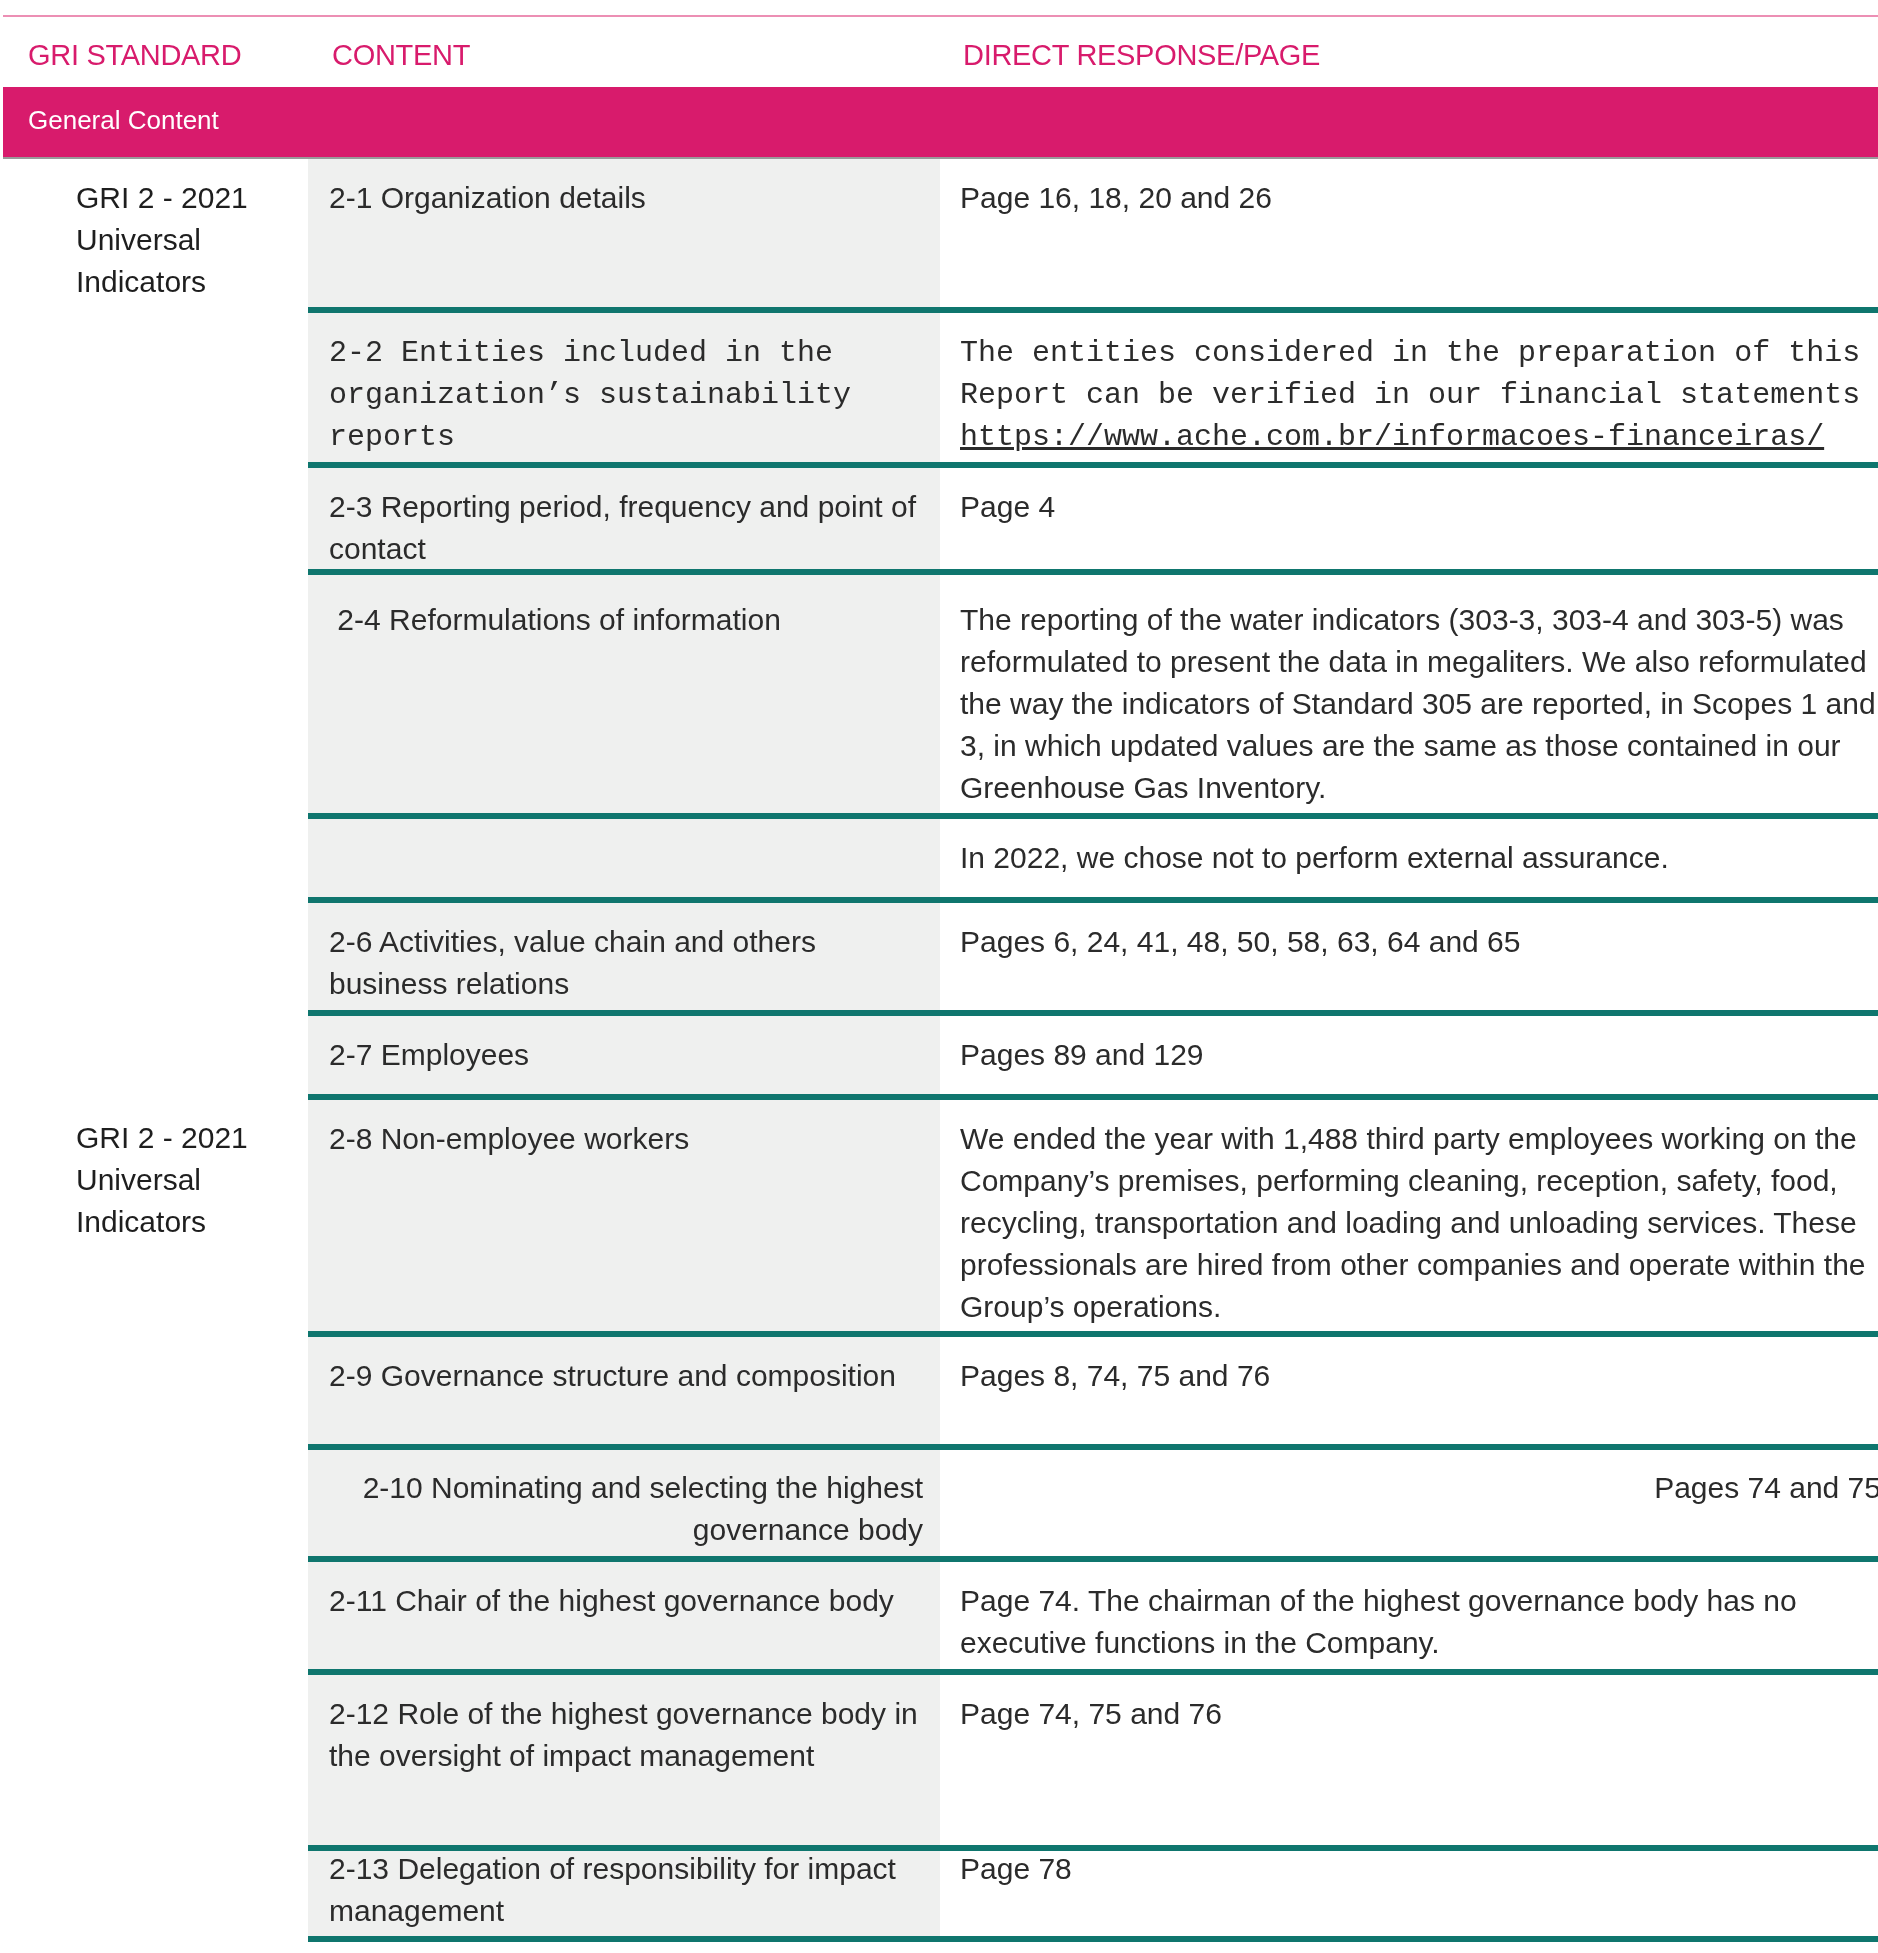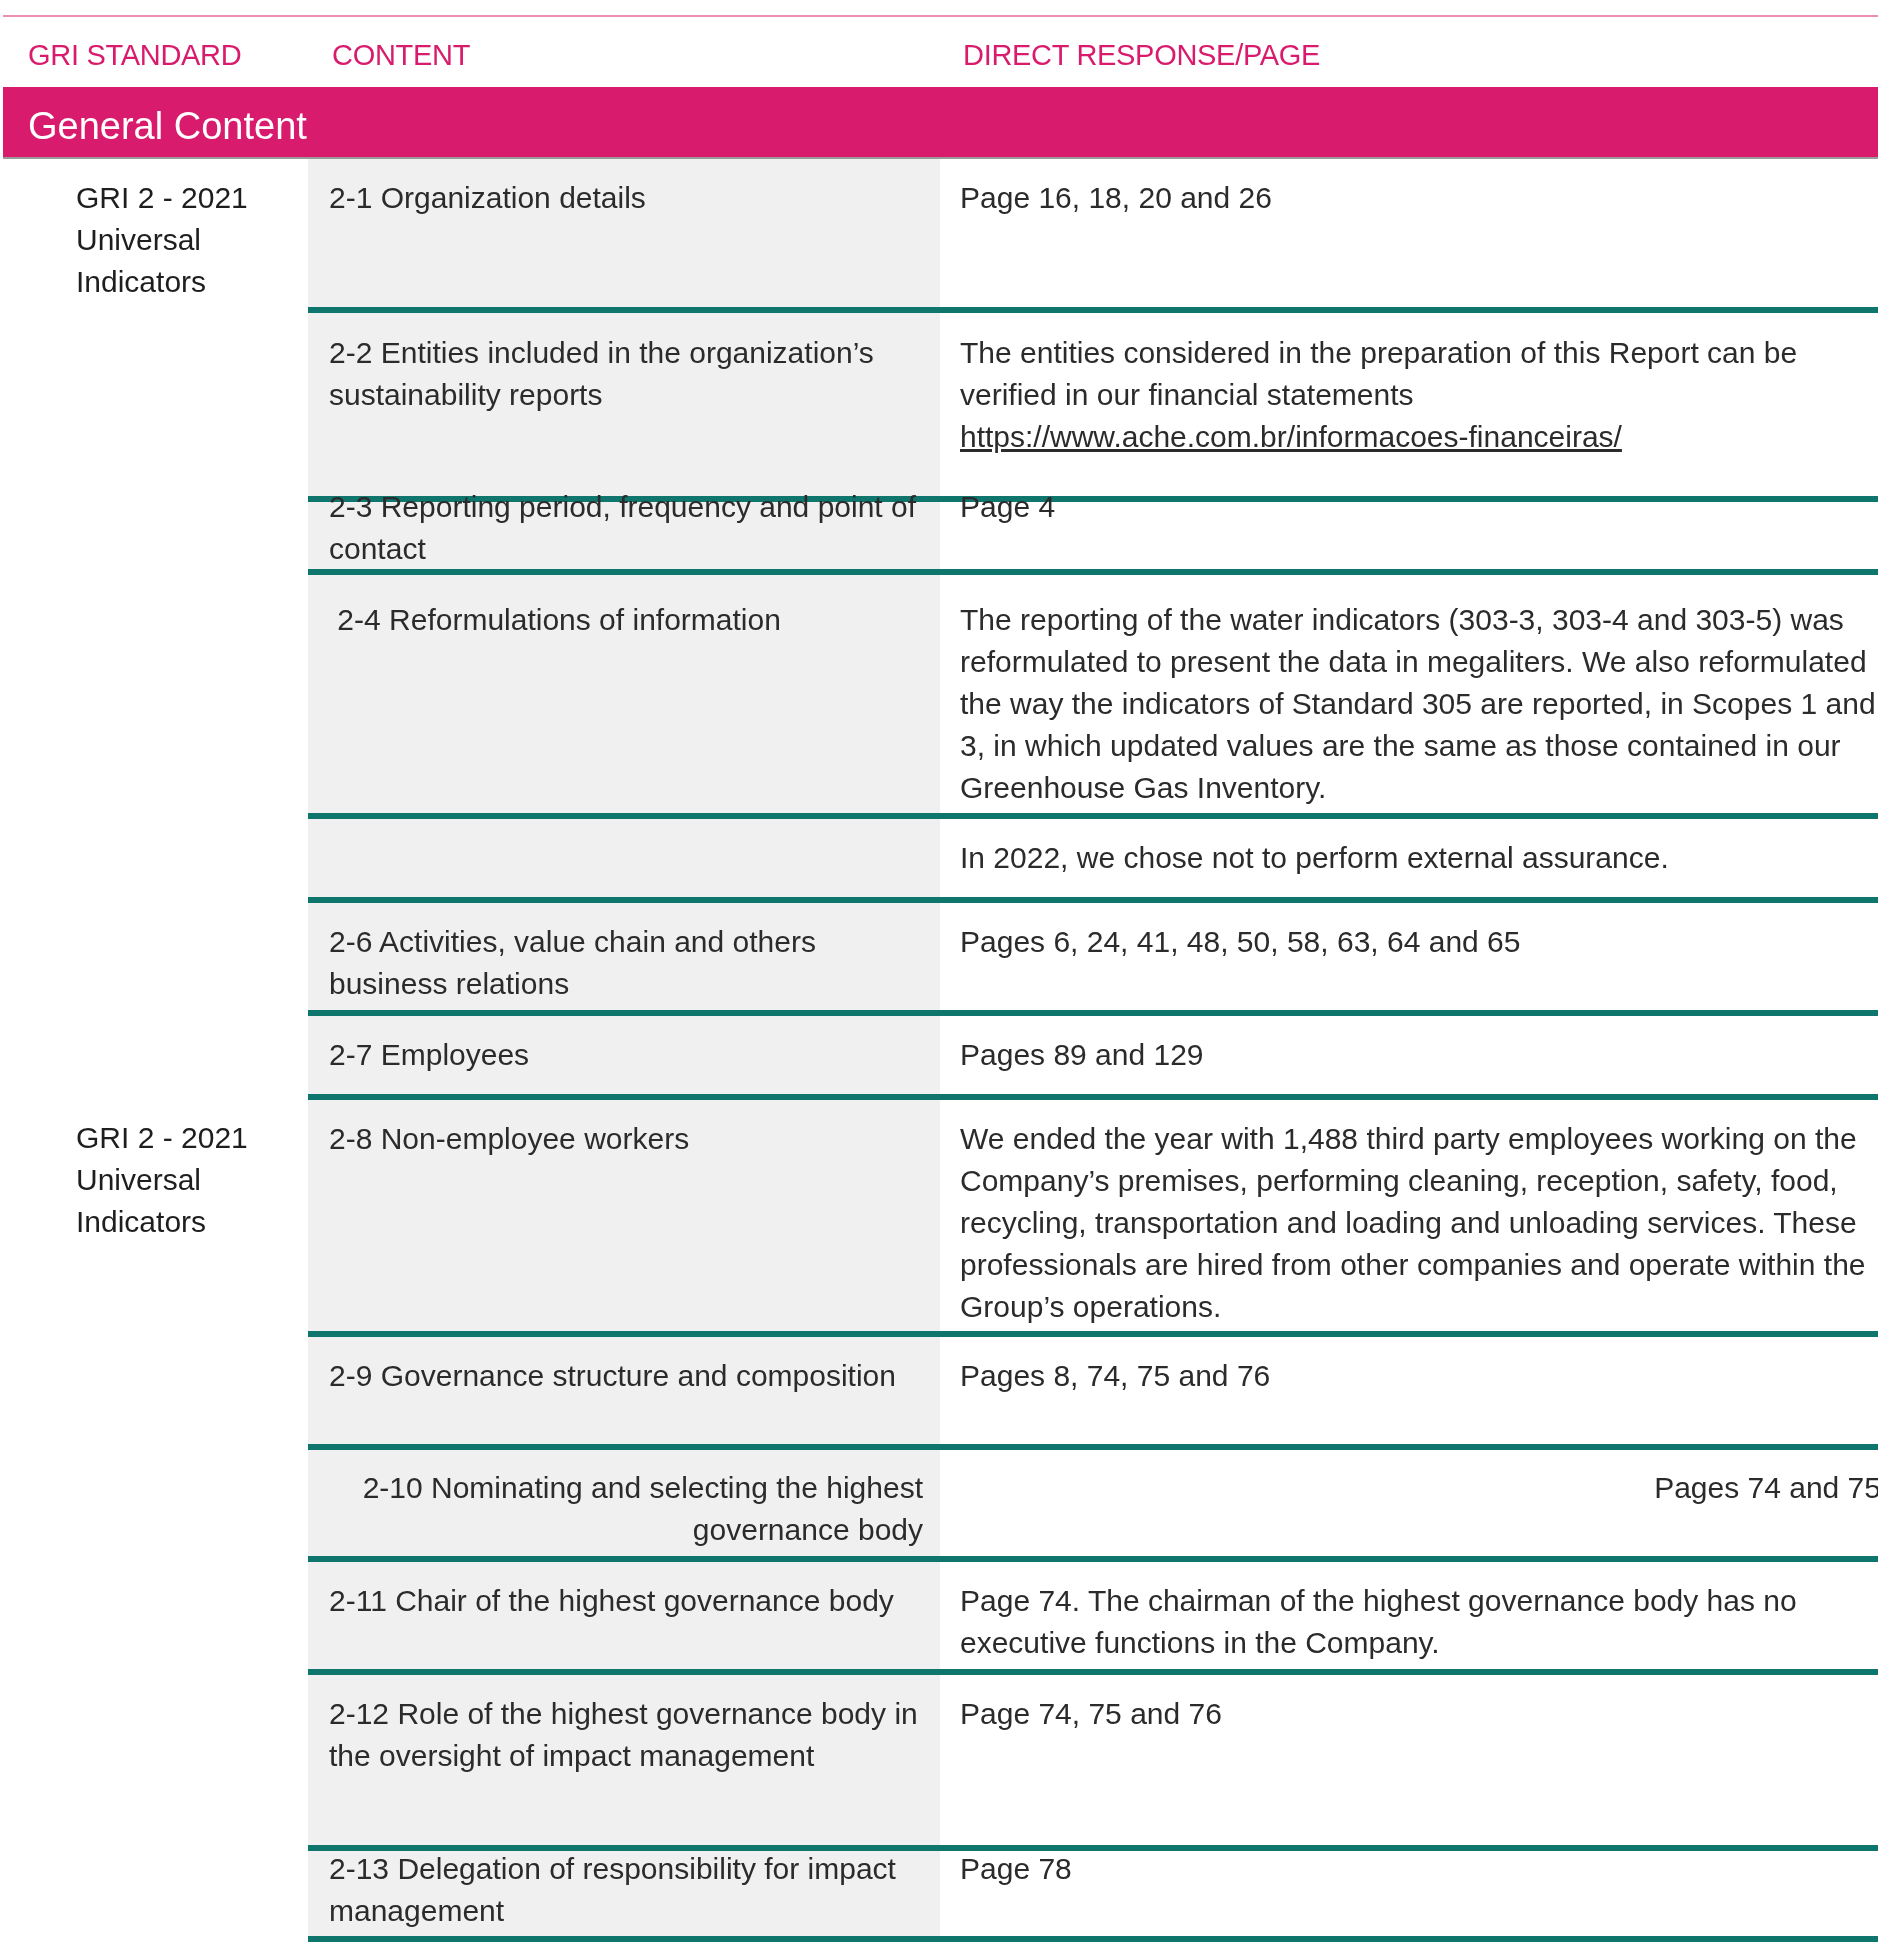--- a/index.html
+++ b/index.html
@@ -12,21 +12,21 @@
   .hcell {
     position: absolute; top: 22px; font-weight: normal; font-size: 29px;
     color: #d81b6c; letter-spacing: -0.3px; white-space: nowrap;
   }
   .h1 { left: 25px; } .h2 { left: 329px; } .h3 { left: 960px; }
   .section-band {
     position: absolute; left: 3px; right: 0; top: 87px; height: 72px;
     background: #d81b6c; border-bottom: 2px solid #9a9a9a; box-sizing: border-box;
   }
   .section-band span {
-    position: absolute; left: 25px; top: 18px; font-size: 38px; color: #ffffff;
+    position: absolute; left: 25px; top: 18px; font-size: 26px; color: #ffffff;
   }
   .gray-col { position: absolute; left: 308px; width: 632px; top: 159px; height: 1781px; background: #eff0ef; }
   .row { position: absolute; left: 308px; right: 0; border-bottom: 6px solid #0f766e; box-sizing: border-box; }
   .cell { position: absolute; top: 18px; font-size: 30px; line-height: 42px; color: #2b2b2b; }
   .c2 { left: 21px; width: 594px; }
   .c3 { left: 652px; width: 921px; }
   .std { position: absolute; left: 28px; width: 267px; font-size: 30px; line-height: 42px; color: #1e1e1e; margin-left: 48px; }
   a.link { color: #2b2b2b; text-decoration: underline; }
 </style>
 </head>
@@ -54,21 +54,21 @@
 <div class="std" style="top:1117px;">
   <div>GRI 2 - 2021</div>
   <div>Universal</div>
   <div>Indicators</div>
 </div>
 
 <div class="row" style="top:159px;height:154px;">
   <div class="cell c2">2-1 Organization details</div>
   <div class="cell c3">Page 16, 18, 20 and 26</div>
 </div>
-<div class="row" style="top:314px;height:188px;">
+<div class="row" style="top:314px;height:154px;font-family:Liberation Mono, monospace;">
   <div class="cell c2">2-2 Entities included in the organization’s sustainability reports</div>
   <div class="cell c3"><span>The entities considered in the preparation of this Report can be verified in our financial statements</span> <a class="link">https://www.ache.com.br/informacoes-financeiras/</a></div>
 </div>
 <div class="row" style="top:468px;height:107px;">
   <div class="cell c2">2-3 Reporting period, frequency and point of contact</div>
   <div class="cell c3">Page 4</div>
 </div>
 <div class="row" style="top:581px;height:238px;">
   <div class="cell c2" style="white-space:pre;"> 2-4 Reformulations of information</div>
   <div class="cell c3">The reporting of the water indicators (303-3, 303-4 and 303-5) was reformulated to present the data in megaliters. We also reformulated the way the indicators of Standard 305 are reported, in Scopes 1 and 3, in which updated values are the same as those contained in our Greenhouse Gas Inventory.</div>

